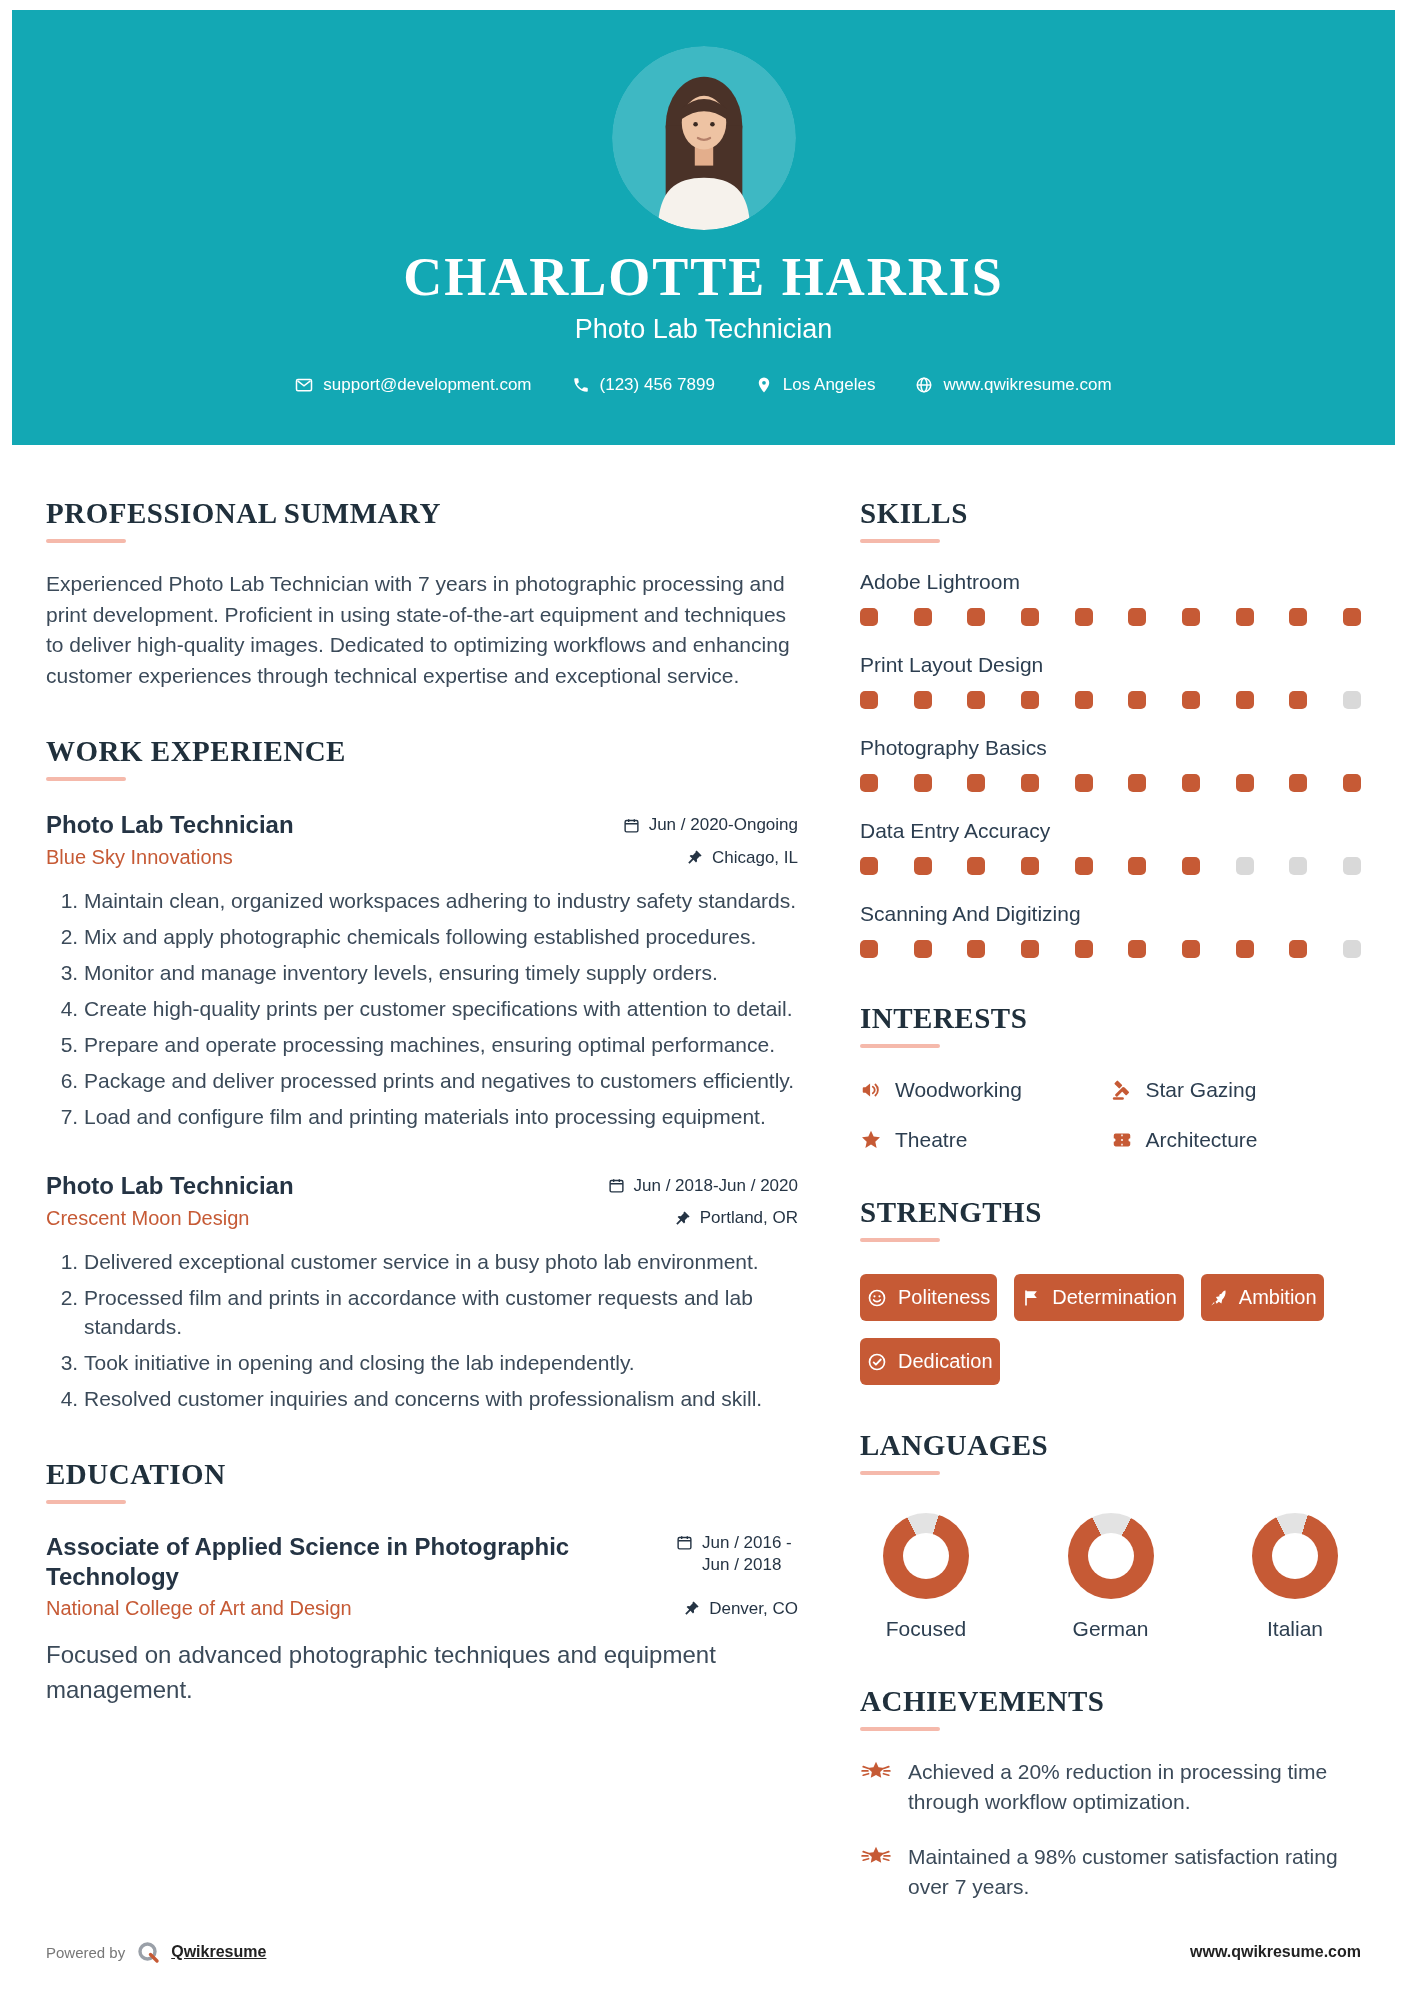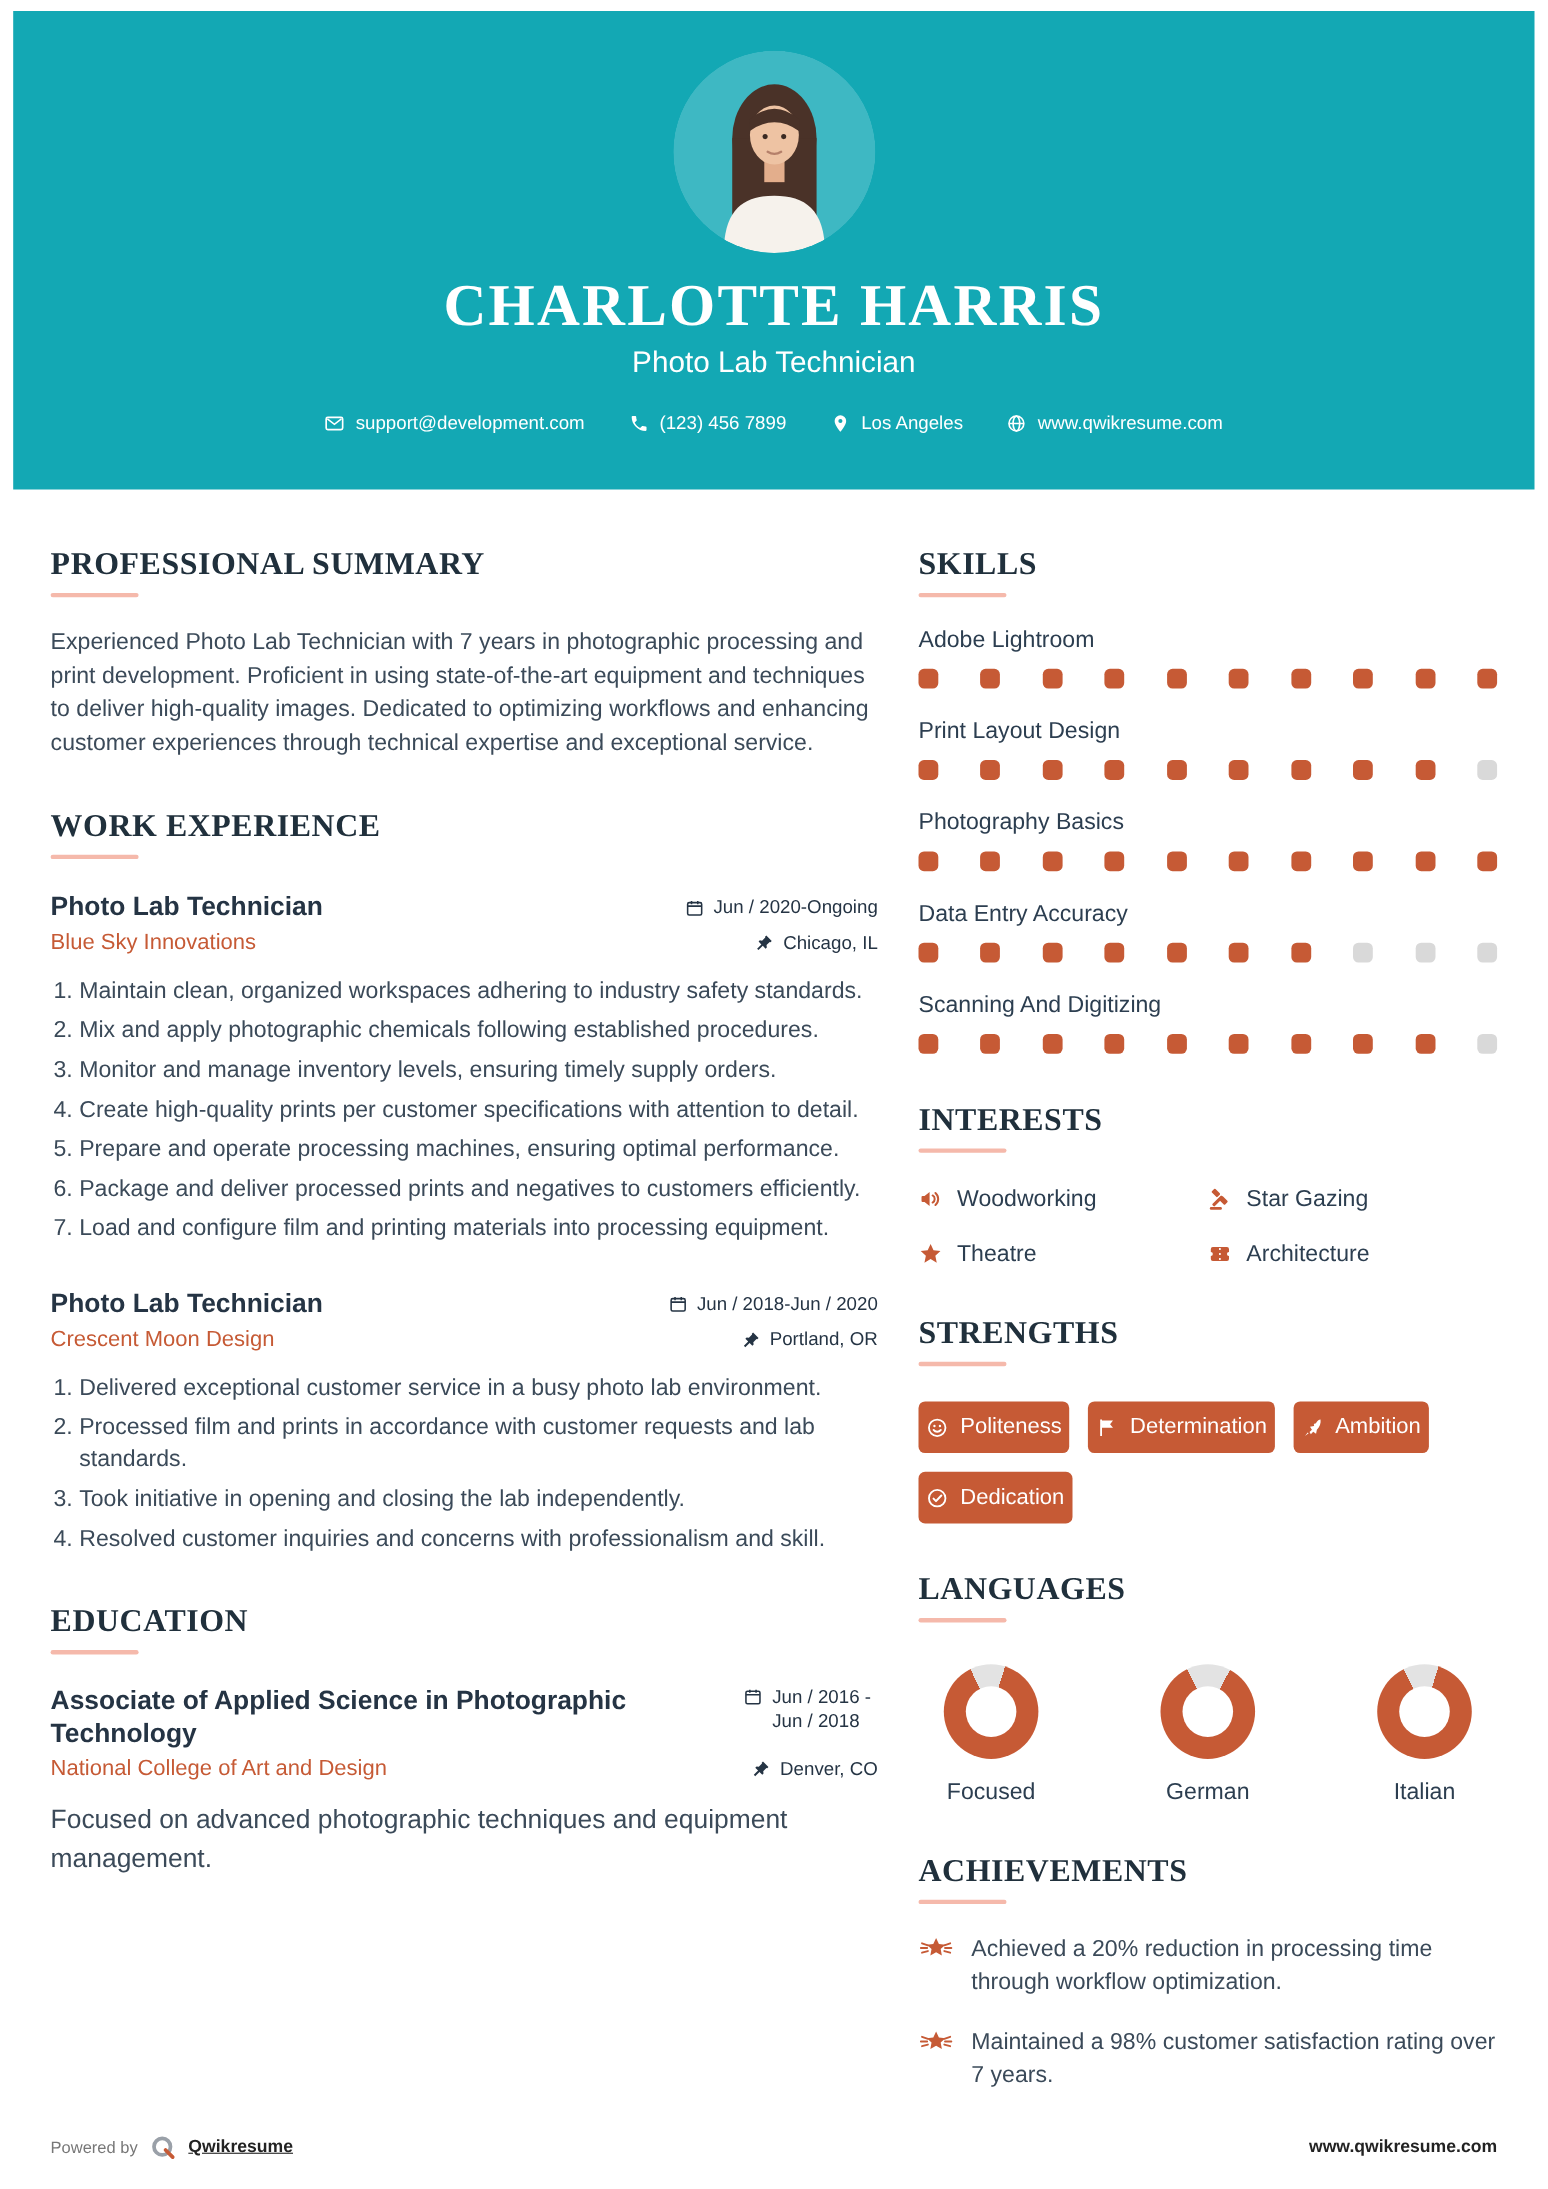--- a/index.html
+++ b/index.html
@@ -19,40 +19,40 @@
   .header{margin:10px 12px 0;background:var(--teal);text-align:center;padding:36px 0 50px;}
   .avatar{width:184px;height:184px;margin:0 auto;border-radius:50%;overflow:hidden;}
   .avatar svg{display:block;width:100%;height:100%;}
   h1.name{font-family:"Liberation Serif", serif;font-size:54px;font-weight:700;color:#fff;letter-spacing:2px;margin:18px 0 0;line-height:1.1;}
   .subtitle{font-size:27px;color:#fff;margin-top:7px;}
   .contact{margin-top:30px;display:flex;justify-content:center;gap:40px;color:#fff;font-size:17px;align-items:center;}
   .citem{display:flex;align-items:center;gap:10px;}
   .cicon svg{width:18px;height:18px;display:block;}
 
   
-  .body{display:flex;padding:52px 46px 0;gap:37px;}
+  .body{display:flex;padding:52px 46px 0;gap:62px;}
   .col-left{width:752px;flex:0 0 auto;}
   .col-right{flex:1;min-width:0;}
 
   .sec{margin-bottom:44px;}
   .sec-head h2{font-family:"Liberation Serif", serif;font-size:29px;color:var(--heading);margin:0;letter-spacing:.5px;}
   .rule{width:80px;height:4px;background:var(--salmon);margin-top:9px;border-radius:2px;}
 
   .summary-text{margin-top:26px;font-size:21px;line-height:1.45;}
 
   
   .job{margin-top:30px;}
   .job-row1,.job-row2{display:flex;justify-content:space-between;align-items:center;}
   .job-title{font-size:24px;font-weight:700;color:#253444;}
   .meta{display:flex;align-items:center;gap:9px;font-size:17px;color:#253444;}
   .meta svg{width:17px;height:17px;display:block;}
   .job-row2{margin-top:7px;}
   .company{color:var(--orange);font-size:20px;}
   ol.bullets{margin:18px 0 0;padding-left:26px;font-size:21px;line-height:1.38;}
-  ol.bullets li{margin-bottom:7px;}
+  ol.bullets li{margin-bottom:7px;margin-left:12px;}
 
   
   .edu-row1,.edu-row2{display:flex;justify-content:space-between;}
   .edu{margin-top:28px;}
   .degree{font-size:24px;font-weight:700;color:#253444;width:560px;line-height:1.28;}
   .edu-date{display:flex;gap:9px;align-items:flex-start;font-size:17px;color:#253444;}
   .edu-date svg{width:17px;height:17px;margin-top:2px;}
   .edu-date .dtxt{width:96px;line-height:1.3;}
   .edu-row2{margin-top:4px;align-items:center;}
   .school{color:var(--orange);font-size:20px;}

